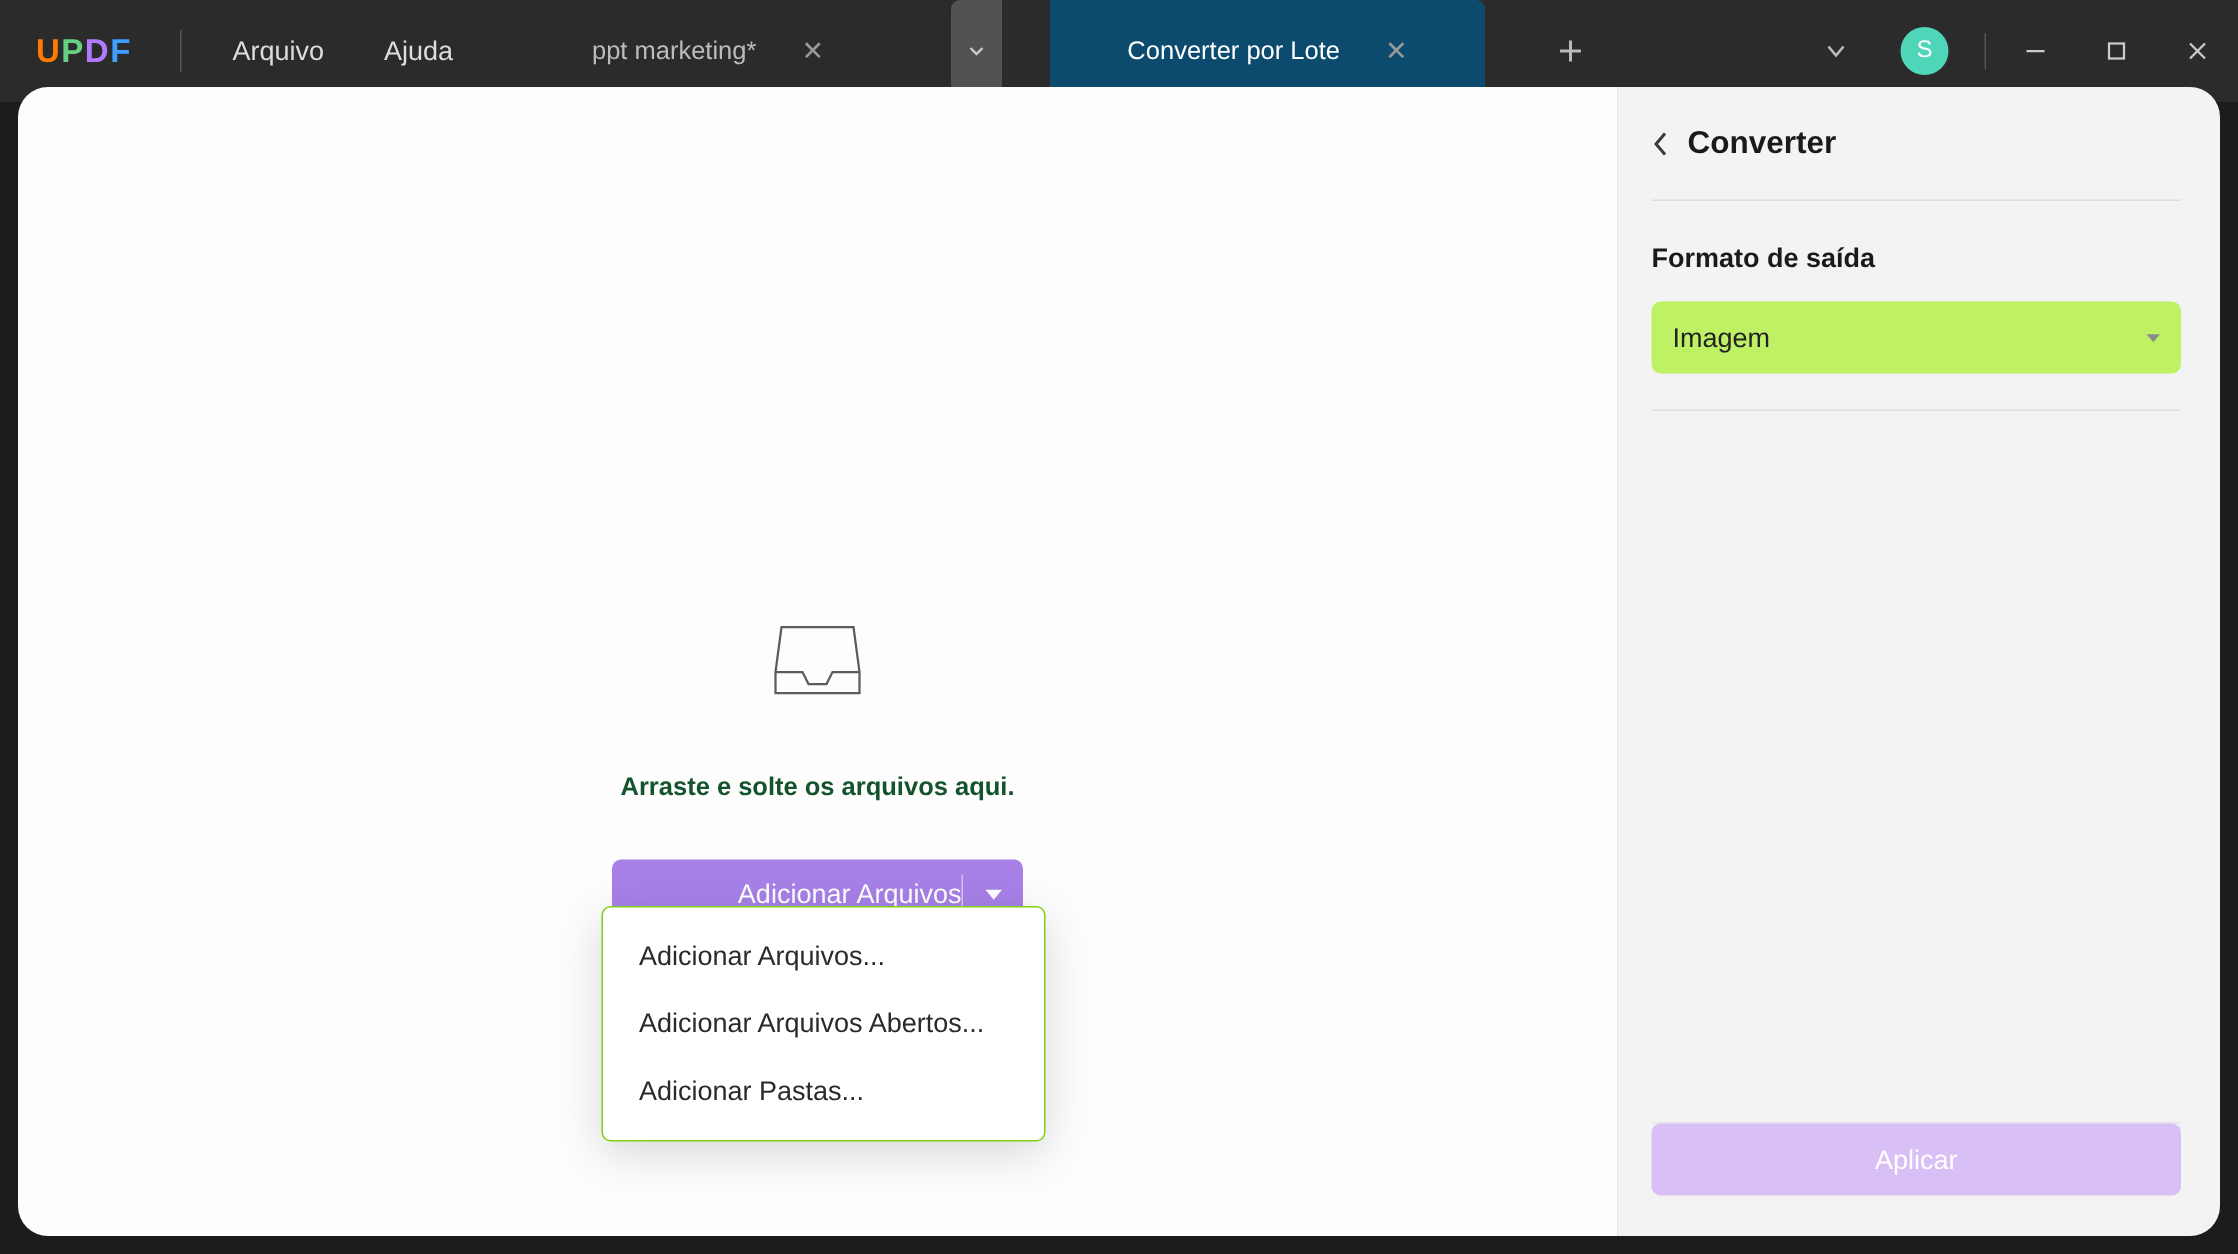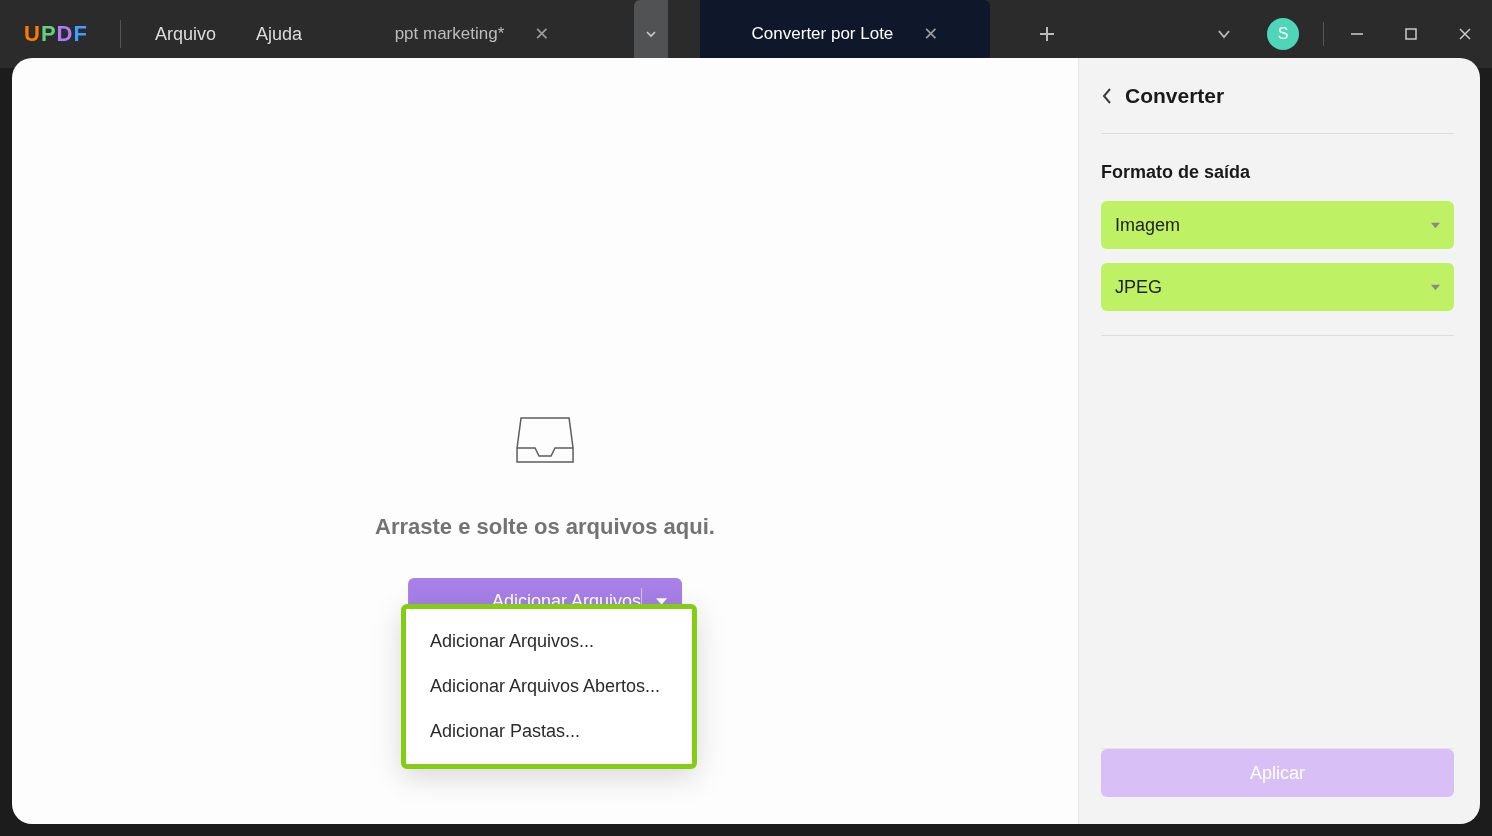--- a/index.html
+++ b/index.html
@@ -6,46 +6,46 @@
   body { width:1492px; height:836px; background:#1c1c1c; overflow:hidden; position:relative; }
   .titlebar { height:68px; background:#2b2b2b; display:flex; align-items:center; color:#d0d0d0; font-size:18px; }
   .logo { margin:0 18px 0 24px; font-weight:800; font-size:22px; letter-spacing:1px; }
   .logo .l1{color:#ff7a00}.logo .l2{color:#65d07f}.logo .l3{color:#b07bff}.logo .l4{color:#3e9fff}
   .vdiv { width:1px; height:28px; background:#555; margin:0 14px; }
   .menu-item { padding:0 20px; cursor:pointer; color:#ddd; }
   .tabs { display:flex; align-items:stretch; height:100%; margin-left:20px;gap:32px; }
   .tab { display:flex; align-items:center; padding:0 18px; position:relative; min-width:260px; justify-content:center; gap:30px; border-radius:6px 6px 0 0; }
   .tab .tab-title{ color:#bcbcbc; font-size:17px; }
   .tab .tab-close{ color:#999; font-size:18px; cursor:pointer; }
-  .tab.active{ background:#0f172a; }
+  .tab.active{ background:#0c4a6e; }
   .tab.active .tab-title{ color:#fff; }
   .tab-pre-chevron{ width:34px; display:flex; align-items:center; justify-content:center; background:#515254; border-radius:6px 0 0 0; }
   .tab-pre-chevron svg{ width:10px; height:10px; stroke:#ccc; }
   .new-tab { width:50px; display:flex; align-items:center; justify-content:center; cursor:pointer; }
   .new-tab svg{ width:18px; height:18px; stroke:#bbb; }
   .right-cluster{ margin-left:auto; display:flex; align-items:center; height:100%; }
   .toolbar-chevron{ width:50px; display:flex; align-items:center; justify-content:center; cursor:pointer;}
   .toolbar-chevron svg{width:14px;height:14px;stroke:#bbb;}
   .avatar{ width:32px;height:32px;border-radius:50%;background:#4fd6b8;color:#fff;display:flex;align-items:center;justify-content:center;font-size:16px;margin:0 18px; cursor:pointer;}
   .win-controls{ display:flex; align-items:center; height:100%;}
   .win-btn{ width:54px; height:100%; display:flex; align-items:center; justify-content:center; cursor:pointer;}
   .win-btn svg{ width:14px; height:14px; stroke:#ccc; stroke-width:1.5; fill:none;}
   .vdiv2{ width:1px;height:24px;background:#555;margin:0 6px;}
   
   .workspace{ position:absolute; top:58px; left:12px; right:12px; bottom:12px; display:flex; }
   .canvas{ flex:1; background:#fdfdfd; border-radius:20px 0 0 20px; position:relative; }
   .dropzone{ position:absolute; left:50%; top:352px; transform:translateX(-50%); display:flex; flex-direction:column; align-items:center; }
   .inbox-icon svg{ width:60px; height:58px; stroke:#5c5c5c; stroke-width:1.5; fill:none;}
-  .drop-text{ margin-top:42px; font-size:22px; font-weight:600; color:#737373;}
+  .drop-text{ margin-top:42px; font-size:17px; font-weight:600; color:#14532d;}
   .add-btn{ margin-top:38px; width:274px; height:46px; background:#a780e8; border-radius:6px; display:flex; align-items:center; cursor:pointer;}
   .add-btn .main{ flex:1; text-align:right; color:#fff; font-size:18px;}
   .add-btn .sep{ width:1px; height:26px; background:rgba(255,255,255,.55);}
   .add-btn .arrow{ width:40px; display:flex; align-items:center; justify-content:center;}
   .add-btn .arrow svg{ width:11px;height:11px; fill:#fff;}
-  .dropdown{ position:absolute; left:50%; transform:translateX(-50%); top:546px; margin-left:4px; width:296px; background:#fff; border:5px solid #84cc16; border-radius:6px; box-shadow:0 8px 30px rgba(0,0,0,0.15); padding:10px 0;}
+  .dropdown{ position:absolute; left:50%; transform:translateX(-50%); top:546px; margin-left:4px; width:296px; background:#fff; border:1px solid #84cc16; border-radius:6px; box-shadow:0 8px 30px rgba(0,0,0,0.15); padding:10px 0;}
   .dropdown-item{ padding:12px 24px; font-size:18px; color:#2a2a2a; cursor:pointer;}
   
   .panel{ width:402px; background:#f3f3f3; border-radius:0 20px 20px 0; border-left:1px solid #e6e6e6; position:relative; padding:26px 26px 0 22px; display:flex; flex-direction:column;}
   .panel-header{ display:flex; align-items:center; gap:12px; padding-bottom:25px; border-bottom:1px solid #ddd;}
   .panel-header svg{ width:12px;height:18px;stroke:#3a3a3a;stroke-width:2;fill:none;}
   .panel-title{ font-size:21px; font-weight:700; color:#1a1a1a;}
   .section-label{ margin-top:28px; font-size:18px; font-weight:700; color:#1a1a1a;}
   .select{ margin-top:18px; height:48px; background:#bef264; border-radius:6px; display:flex; align-items:center; padding:0 14px; justify-content:space-between; cursor:pointer; font-size:18px; color:#222;}
   .select + .select{ margin-top:14px;}
   .select svg{ width:9px;height:9px; fill:#8a8a8a;}
@@ -151,25 +151,19 @@
         </svg>
       <div class="panel-title">Converter</div>
     </div>
     <div class="section-label">Formato de saída</div>
     <div class="select">
       <span>Imagem</span>
       <svg viewBox="0 0 10 10">
           <polygon points="0,2 10,2 5,8"></polygon>
         </svg>
     </div>
-    <div class="select">
-      <span>JPEG</span>
-      <svg viewBox="0 0 10 10">
-          <polygon points="0,2 10,2 5,8"></polygon>
-        </svg>
-    </div>
     <div class="section-divider"></div>
     <div class="panel-spacer"></div>
     <div class="apply-btn">
       <div class="apply-inner">Aplicar</div>
     </div>
   </div>
 </div>
 
 </body></html>

